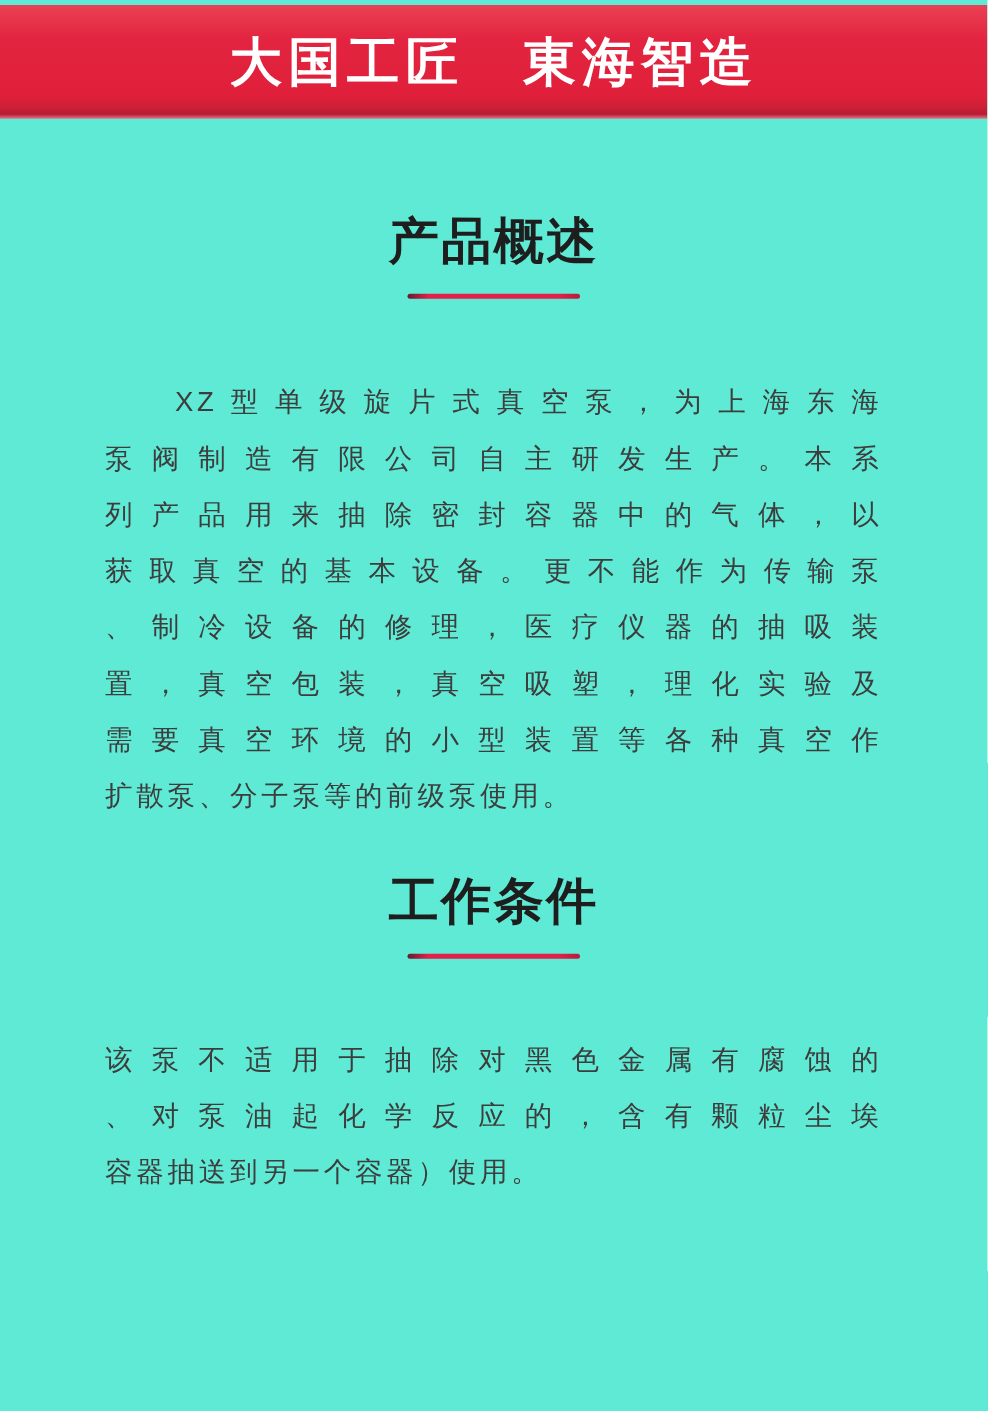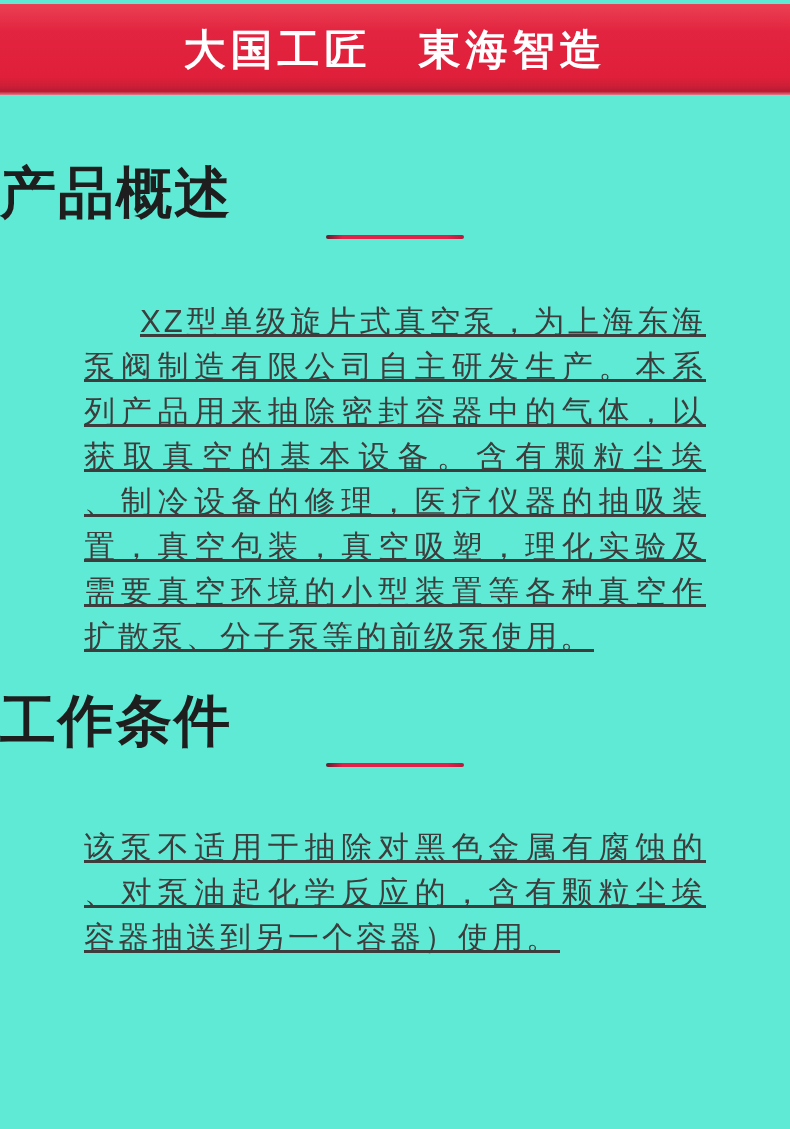--- a/index.html
+++ b/index.html
@@ -34,21 +34,22 @@
   .banner-title {
     color: #ffffff;
     font-size: 42px;
     font-weight: 700;
     letter-spacing: 5px;
     line-height: 1;
     white-space: nowrap;
   }
   
   .section-heading {
-    font-size: 56px;
+    text-align: center;
+    font-size: 40px;
     line-height: 52px;
     font-weight: 700;
     letter-spacing: 2px;
     color: #1e1e1e;
     white-space: nowrap;
   }
   .heading-underline {
     width: 138px;
     height: 4px;
     margin: 16px auto 0 auto;
@@ -58,25 +59,24 @@
       #e2204a 88%,
       #b51c3c 100%);
     border-radius: 2px;
   }
   .sec1 .section-heading { margin-top: 72px; }
   .sec2 .section-heading { margin-top: 36px; }
   
   .para {
     width: 622px;
     margin-left: 84px;
-    font-size: 31px;
+    font-size: 22px;
     line-height: 45px;
     letter-spacing: 3px;
     color: #3d3d3d;
-    text-decoration: underline;
   }
   .sec1 .para { margin-top: 60px; }
   .sec2 .para { margin-top: 58px; }
   .line {
     height: 45px;
     text-align: justify;
     text-align-last: justify;
     text-justify: inter-character;
     white-space: nowrap;
     overflow: hidden;
@@ -96,21 +96,21 @@
     <div class="banner-title">大国工匠　東海智造</div>
   </div>
 
   <div class="sec1">
     <div class="section-heading">产品概述</div>
     <div class="heading-underline"></div>
     <div class="para">
       <div class="line indent">XZ型单级旋片式真空泵，为上海东海</div>
       <div class="line">泵阀制造有限公司自主研发生产。本系</div>
       <div class="line">列产品用来抽除密封容器中的气体，以</div>
-      <div class="line">获取真空的基本设备。含有颗粒尘埃</div>
+      <div class="line">获取真空的基本设备。更不能作为传输泵</div>
       <div class="line">、制冷设备的修理，医疗仪器的抽吸装</div>
       <div class="line">置，真空包装，真空吸塑，理化实验及</div>
       <div class="line">需要真空环境的小型装置等各种真空作</div>
       <div class="line last">扩散泵、分子泵等的前级泵使用。</div>
     </div>
   </div>
 
   <div class="sec2">
     <div class="section-heading">工作条件</div>
     <div class="heading-underline"></div>

